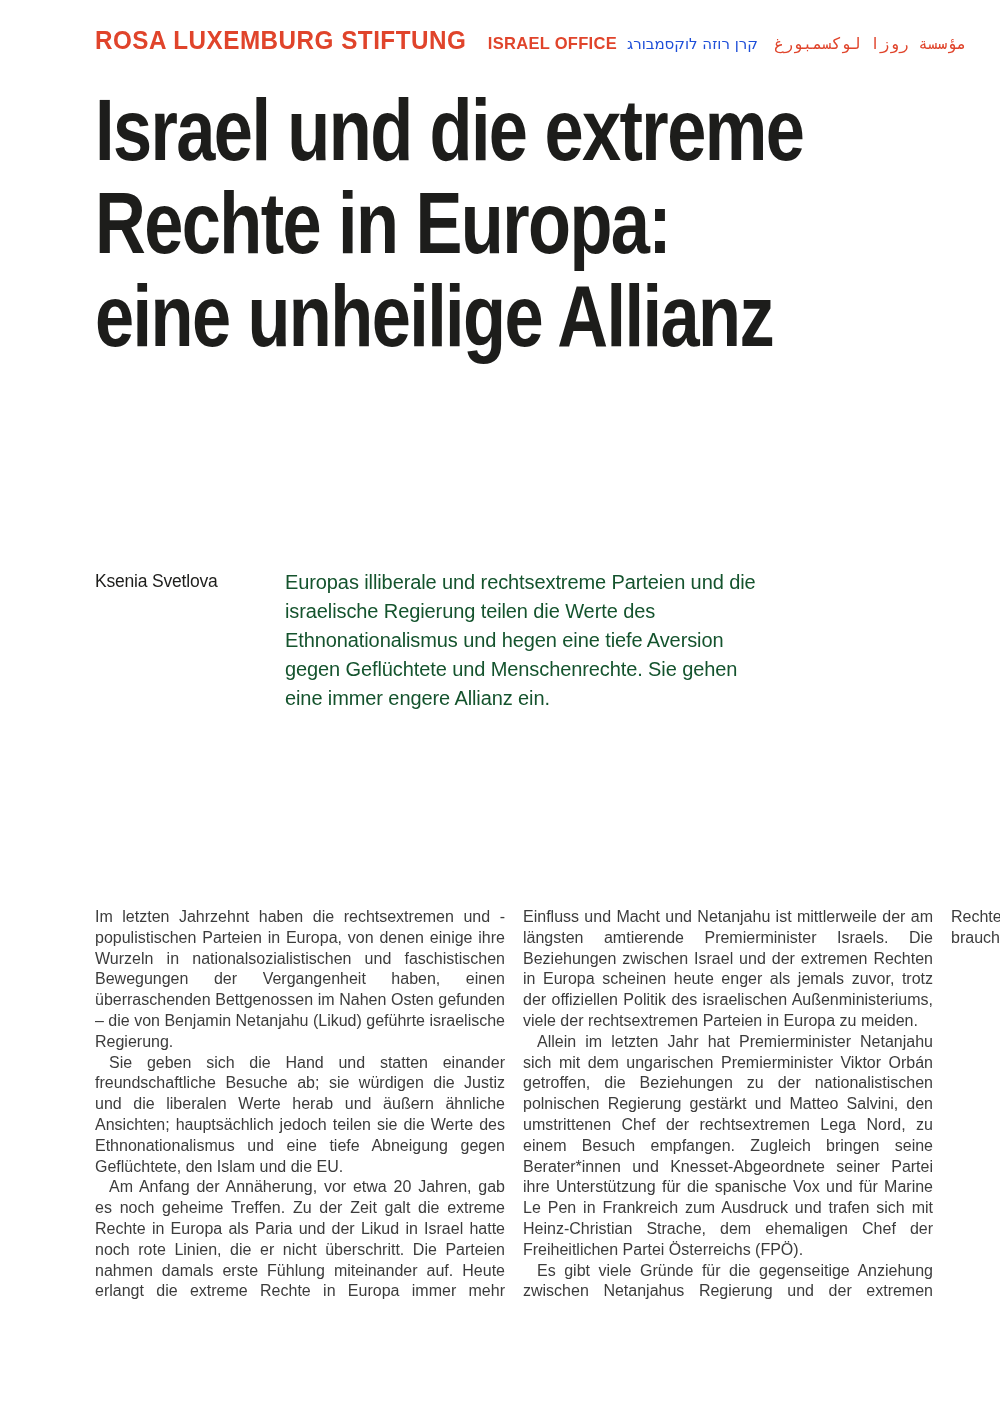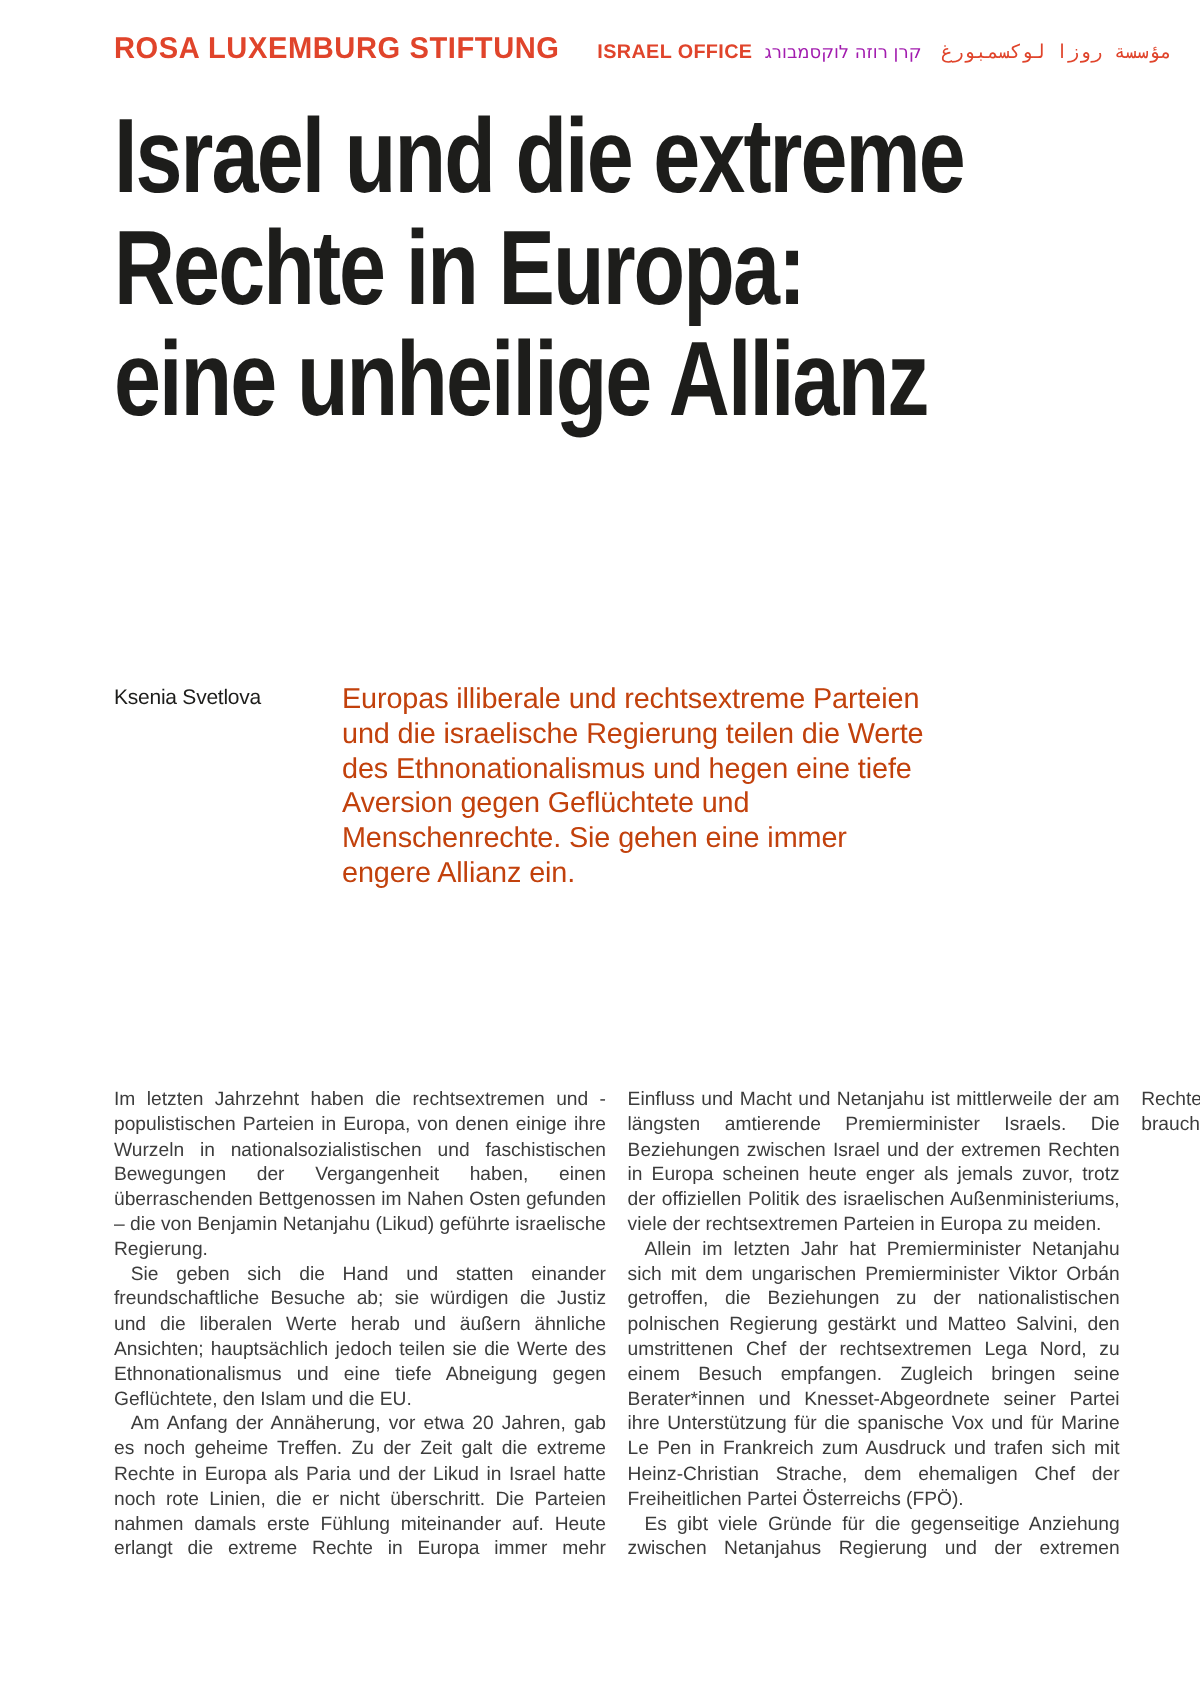--- a/index.html
+++ b/index.html
@@ -29,24 +29,24 @@
     letter-spacing: 0.5px;
     display: inline-block;
     transform: scaleX(0.97);
     transform-origin: 0 100%;
   }
   .office-en {
     color: #e0442b;
     font-size: 16.5px;
     font-weight: bold;
     letter-spacing: 0.3px;
-    margin-left: 20px;
+    margin-left: 10px;
   }
   .office-he {
-    color: #a21caf;
+    color: #1d4ed8;
     font-family: "DejaVu Sans", sans-serif;
     font-size: 15px;
     margin-left: 10px;
   }
   .office-ar {
     color: #e0442b;
     font-family: Liberation Mono, monospace;
     font-size: 16px;
     margin-left: 16px;
   }
@@ -75,22 +75,22 @@
     color: #1d1d1b;
     font-size: 17.5px;
     font-weight: normal;
     letter-spacing: -0.2px;
   }
   .lead {
     position: absolute;
     left: 285px;
     top: 568px;
     width: 485px;
-    color: #c2410c;
-    font-size: 24px;
+    color: #14532d;
+    font-size: 20px;
     line-height: 29px;
     letter-spacing: -0.1px;
   }
 
   
   .body-columns {
     position: absolute;
     left: 95px;
     top: 907px;
     width: 838px;

